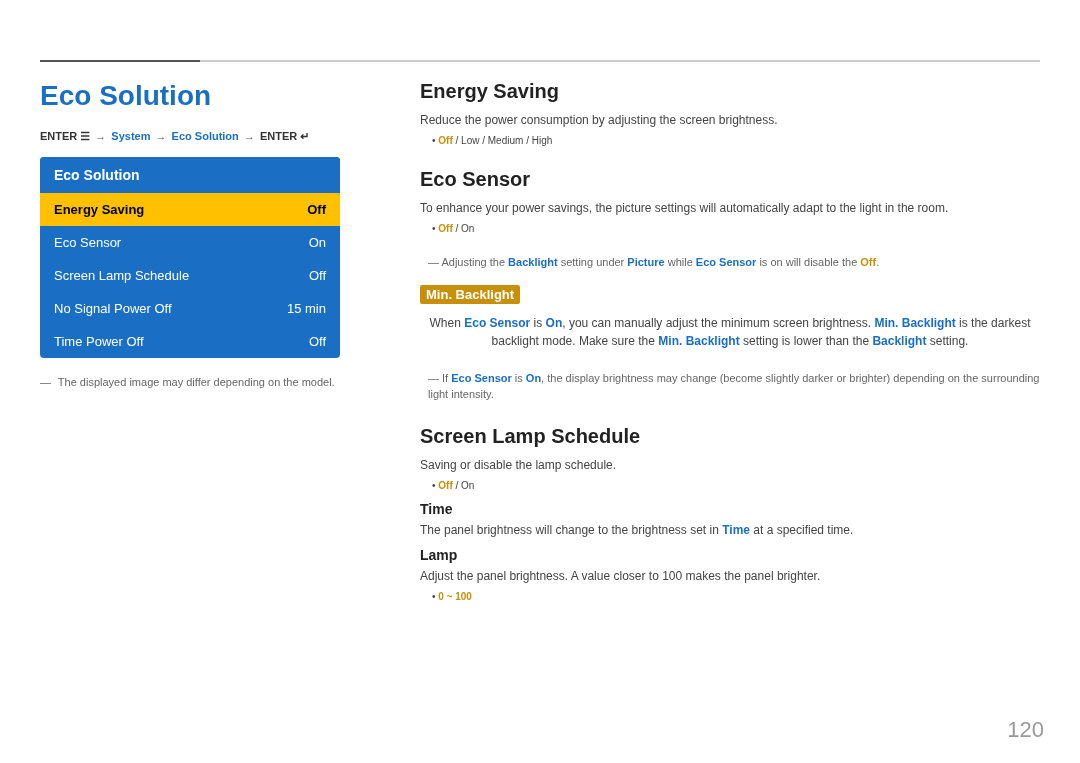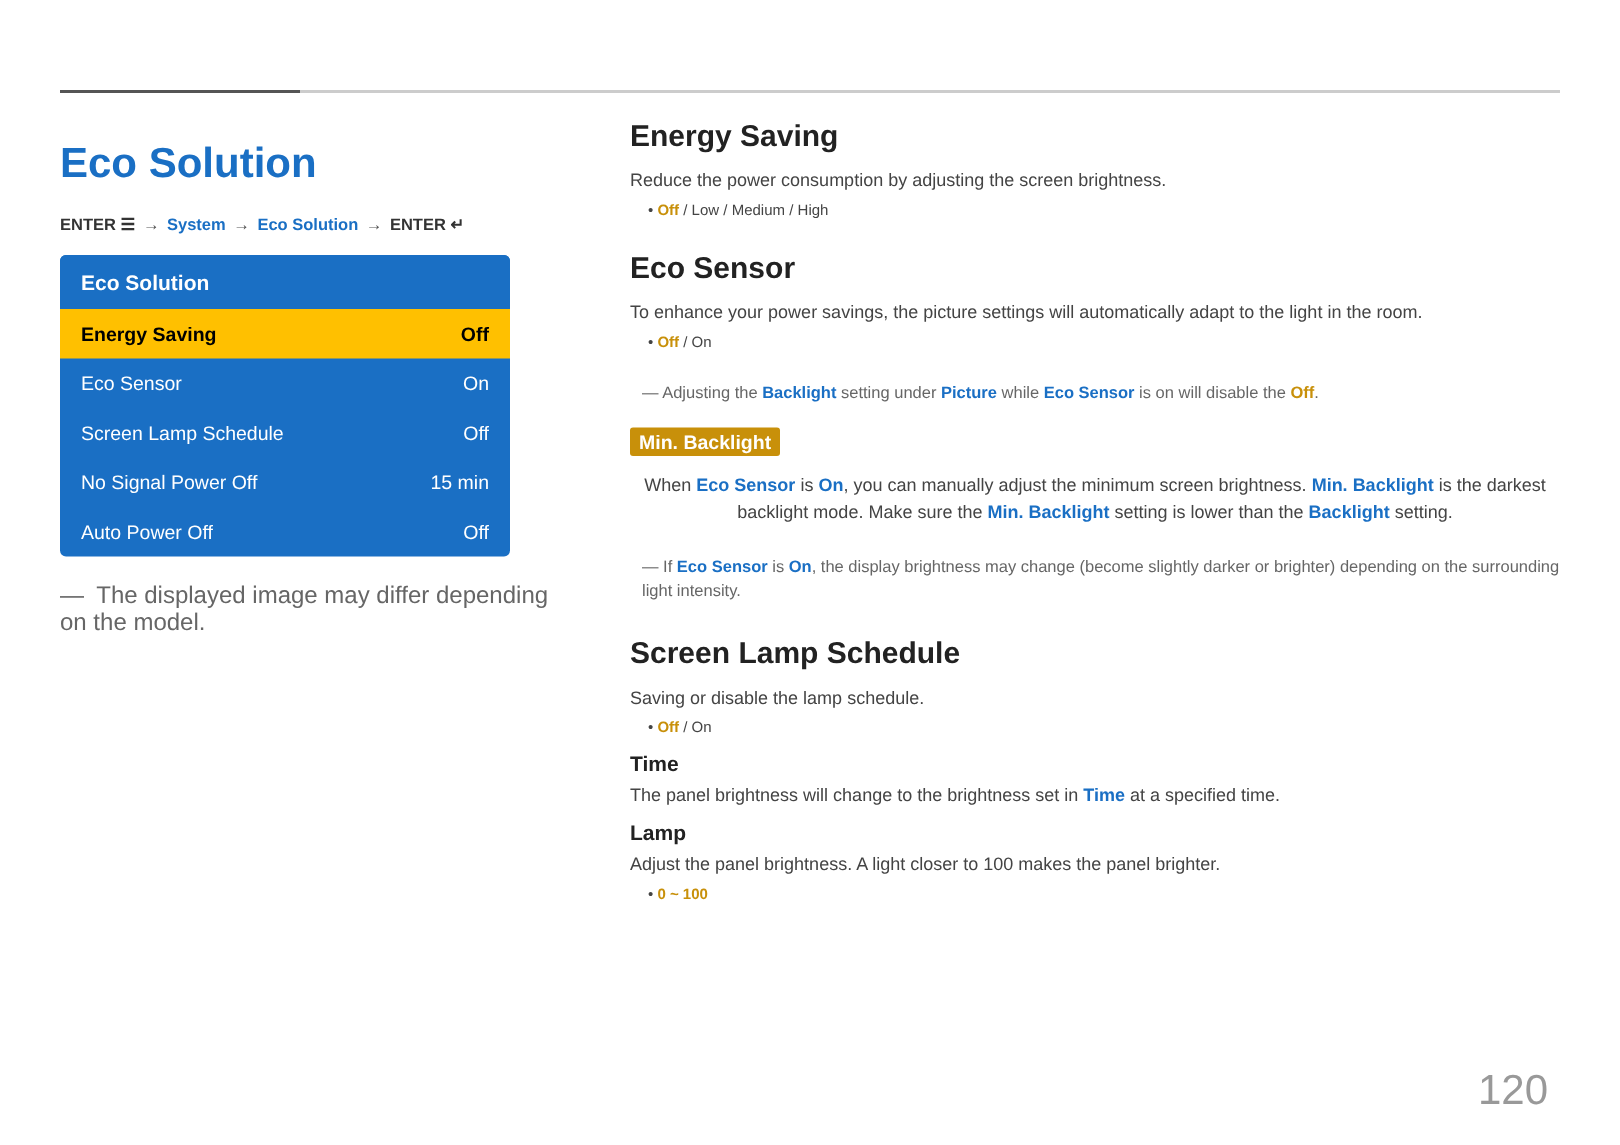--- a/index.html
+++ b/index.html
@@ -19,21 +19,21 @@
       top: 60px;
       left: 40px;
       right: 40px;
       height: 2px;
       background: linear-gradient(to right, #555 160px, #ccc 160px);
     }
 
     
     .left-col {
       position: absolute;
-      top: 93px;
+      top: 80px;
       left: 40px;
       width: 340px;
     }
 
     .page-title {
       font-size: 28px;
       font-weight: bold;
       color: #1a6fc4;
       margin-bottom: 18px;
     }
@@ -70,21 +70,21 @@
     }
     .eco-menu-item.selected {
       background: #ffc000;
       color: #000;
       font-weight: bold;
     }
     .eco-menu-item .item-label { }
     .eco-menu-item .item-value { }
 
     .note-text {
-      font-size: 16px;
+      font-size: 11px;
       color: #666;
       margin-top: 18px;
     }
     .note-text .dash { margin-right: 4px; }
 
     
     .right-col {
       position: absolute;
       top: 80px;
       left: 420px;
@@ -143,22 +143,22 @@
       font-weight: bold;
       color: #222;
       margin-top: 8px;
       margin-bottom: 4px;
     }
 
     
     .page-number {
       position: absolute;
       bottom: 20px;
-      right: 48px;
-      font-size: 28px;
+      right: 36px;
+      font-size: 22px;
       color: #999;
     }
   </style>
 </head>
 <body>
 
 <div class="top-rule"></div>
 
 <div class="left-col">
   <div class="page-title">Eco Solution</div>
@@ -188,21 +188,21 @@
         </div>
         <div class="eco-menu-item">
           <span class="item-label">Screen Lamp Schedule</span>
           <span class="item-value">Off</span>
         </div>
         <div class="eco-menu-item">
           <span class="item-label">No Signal Power Off</span>
           <span class="item-value">15 min</span>
         </div>
         <div class="eco-menu-item">
-          <span class="item-label">Auto Power Off</span>
+          <span class="item-label">Time Power Off</span>
           <span class="item-value">Off</span>
         </div>
       </div>
   </div>
 
   <div class="note-text">
     <span class="dash">—</span>
     <span>The displayed image may differ depending on the model.</span>
   </div>
 </div>
@@ -258,21 +258,21 @@
 
     <div style="margin-top:10px;">
       <div class="sub-section-title">Time</div>
       <div class="section-desc">
         The panel brightness will change to the brightness set in <span class="highlight-blue">Time</span> at a specified time.
       </div>
     </div>
 
     <div style="margin-top:8px;">
       <div class="sub-section-title">Lamp</div>
-      <div class="section-desc">Adjust the panel brightness. A light closer to 100 makes the panel brighter.</div>
+      <div class="section-desc">Adjust the panel brightness. A value closer to 100 makes the panel brighter.</div>
       <div class="bullet-line">
         <span class="highlight-gold">0 ~ 100</span>
       </div>
     </div>
   </div>
 
 </div>
 
 <div class="page-number">120</div>
 

